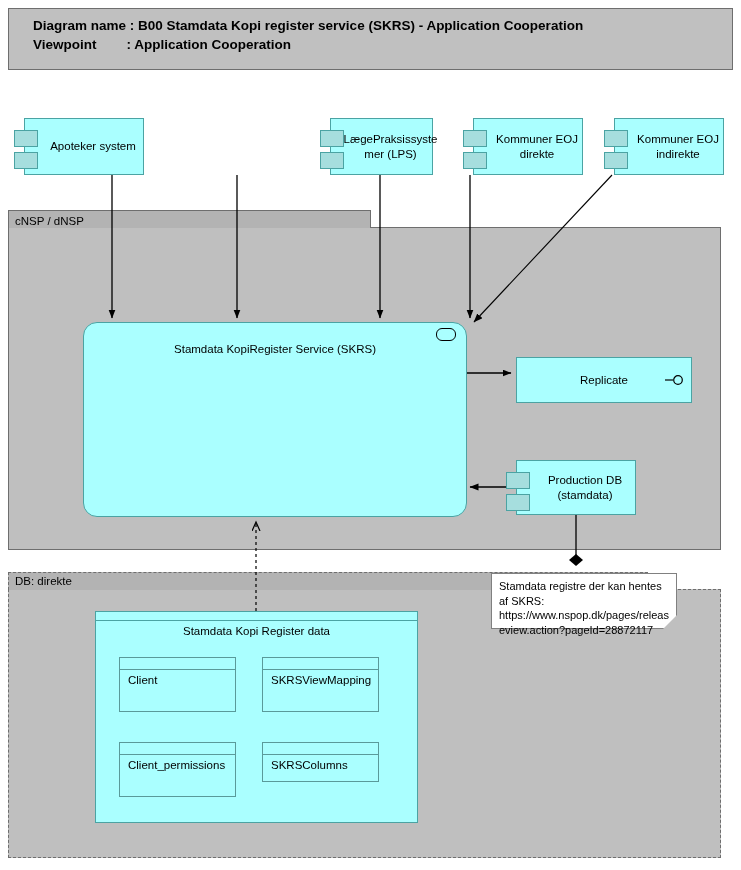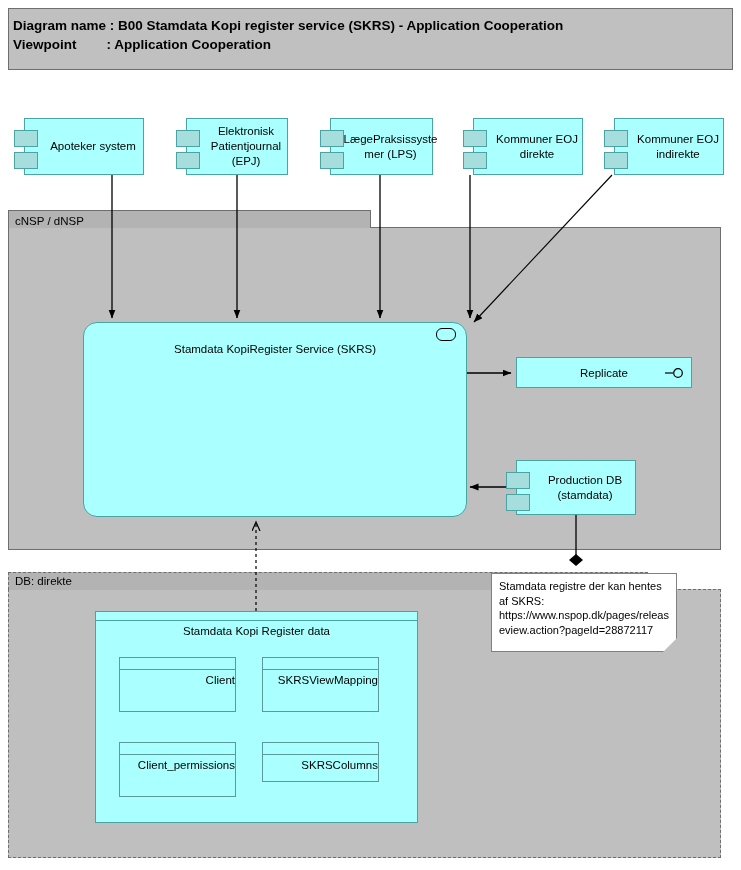--- a/index.html
+++ b/index.html
@@ -22,21 +22,21 @@
     height: 870px;
   }
   .abs { position: absolute; box-sizing: border-box; }
 
   
   #title-block {
     left: 8px; top: 8px;
     width: 725px; height: 62px;
     background: #c0c0c0;
     border: 1px solid #6e6e6e;
-    padding: 7px 0 0 4px;
+    padding: 7px 0 0 24px;
     font-weight: bold;
     font-size: 13.5px;
     color: #000;
     line-height: 19px;
   }
   .title-row { display: block; white-space: pre; }
 
   
   #cnsp-group-body {
     left: 8px; top: 227px;
@@ -114,21 +114,21 @@
     right: 10px; top: 5px;
     width: 18px; height: 11px;
     border: 1.4px solid #000;
     border-radius: 6px;
     background: transparent;
   }
 
   
   #replicate-node {
     left: 516px; top: 357px;
-    width: 176px; height: 31px;
+    width: 176px; height: 46px;
     background: #aaffff;
     border: 1px solid #4ba3a3;
     font-size: 11.5px;
     color: #000;
     display: flex;
     align-items: center;
     justify-content: center;
   }
   #replicate-lollipop {
     position: absolute;
@@ -139,21 +139,21 @@
 
   
   #production-db {
     left: 516px; top: 460px;
     width: 120px; height: 55px;
   }
 
   
   #note-box {
     left: 491px; top: 573px;
-    width: 186px; height: 79px;
+    width: 186px; height: 56px;
     background: #ffffff;
     border: 1px solid #808080;
     font-size: 11px;
     color: #000;
     line-height: 14.5px;
     padding: 5px 7px 0 7px;
     word-break: break-word;
   }
   #note-fold {
     position: absolute;
@@ -193,23 +193,23 @@
   }
   .entity .ent-bar {
     position: absolute;
     left: 0; top: 0;
     width: 100%;
     height: 11px;
     border-bottom: 1px solid #5a9a9a;
   }
   .entity .ent-label {
     position: absolute;
-    left: 0; top: 16px;
+    left: 8px; top: 16px;
     width: 100%;
-    text-align: right;
+    text-align: left;
   }
 
   
   #connectors {
     position: absolute;
     left: 0; top: 0;
     width: 741px; height: 870px;
     pointer-events: none;
   }
 </style>
@@ -264,25 +264,20 @@
 
     <path d="M320,712 L320,742" stroke="#000" stroke-width="1.3" fill="none"></path>
   </svg>
 
   <div class="abs component" id="actor-apoteker" style="left:24px; top:118px; width:120px; height:57px;">
     <span class="tab t1"></span>
     <span class="tab t2"></span>
     <span>Apoteker system</span>
   </div>
 
-  <div class="abs component" id="actor-epj" style="left:186px; top:118px; width:102px; height:57px;">
-    <span class="tab t1"></span>
-    <span class="tab t2"></span>
-    <span>Elektronisk Patientjournal (EPJ)</span>
-  </div>
 
   <div class="abs component" id="actor-lps" style="left:330px; top:118px; width:103px; height:57px;">
     <span class="tab t1"></span>
     <span class="tab t2"></span>
     <span>LægePraksissyste mer (LPS)</span>
   </div>
 
   <div class="abs component" id="actor-eoj-indirekte" style="left:614px; top:118px; width:110px; height:57px;">
     <span class="tab t1"></span>
     <span class="tab t2"></span>

